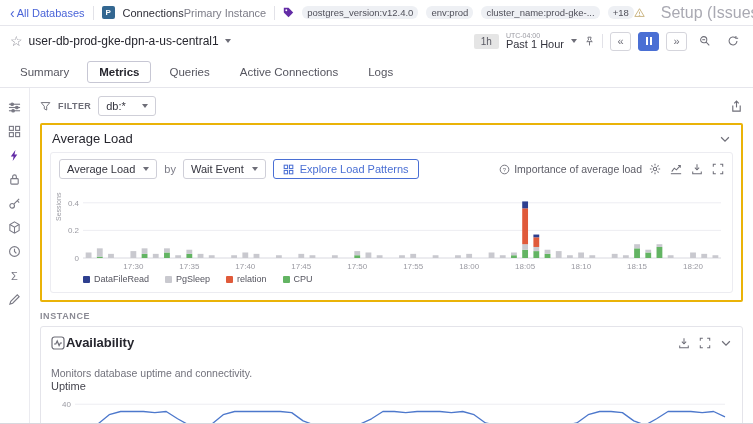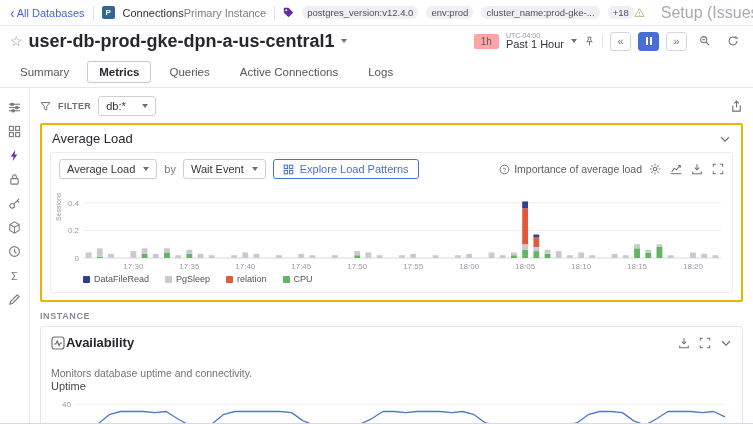--- a/index.html
+++ b/index.html
@@ -18,23 +18,23 @@
 .pg-tile{width:13px;height:13px;background:#336791;border-radius:2px;color:#fff;font-size:8px;font-weight:bold;display:flex;align-items:center;justify-content:center}
 .product-label{color:#2f2f38}
 .muted{color:#7c7c87}
 .pill{background:#eef0f4;border-radius:6px;padding:1px 5px;font-size:9.5px;color:#50505a;cursor:pointer;max-width:120px;overflow:hidden;text-overflow:ellipsis;white-space:nowrap}
 .setup{display:flex;align-items:center;gap:16px;color:#a9a9b2;font-size:16px}
 .btn{border:1px solid #cfcfd8;border-radius:3px;background:#fff;padding:3px 8px;display:inline-flex;align-items:center;gap:6px;font-size:11px;color:#34343e;cursor:pointer}
 
 .titlebar{height:30px;display:flex;align-items:center;justify-content:space-between;padding:0 10px}
 .title-left{display:flex;align-items:center;gap:6px}
 .star{color:#8c8c96;font-size:14px;line-height:1;cursor:pointer}
-.page-title{font-size:18px;font-weight:bold;color:#26262e}
+.page-title{font-size:12px;font-weight:normal;color:#26262e}
 .time-ctrl{display:flex;align-items:center;gap:7px}
-.preset{background:#fca5a5;border-radius:2px;padding:2px 7px;font-size:10px;color:#5a5a64;cursor:pointer}
+.preset{background:#e5e5e5;border-radius:2px;padding:2px 7px;font-size:10px;color:#5a5a64;cursor:pointer}
 .time-box{display:flex;flex-direction:column;align-items:flex-start;line-height:1.05;cursor:pointer}
 .tz{font-size:7px;color:#9a9aa2}
 .range{font-size:11px;color:#34343e}
 .icon-btn{width:21px;height:19px;border:1px solid #d5d5dc;border-radius:3px;background:#fff;display:inline-flex;align-items:center;justify-content:center;color:#6e6e78;cursor:pointer;font-size:11px}
 .icon-btn.pause{background:#4a6fd4;border-color:#4a6fd4;color:#fff}
 .pause-bars{display:flex;gap:2px}
 .pause-bars i{width:2px;height:8px;background:#fff;display:block}
 
 .tabbar{height:32px;display:flex;align-items:center;gap:6px;padding:0 8px;border-bottom:1px solid #e6e6ec}
 .tab{padding:4px 11px;color:#55555f;cursor:pointer;border:1px solid transparent;border-radius:3px;font-size:11.5px}

